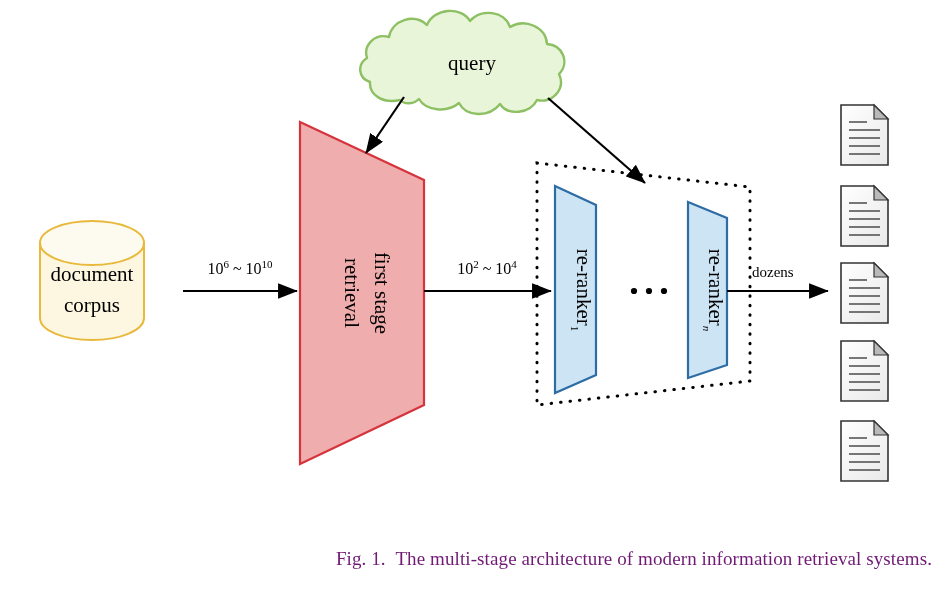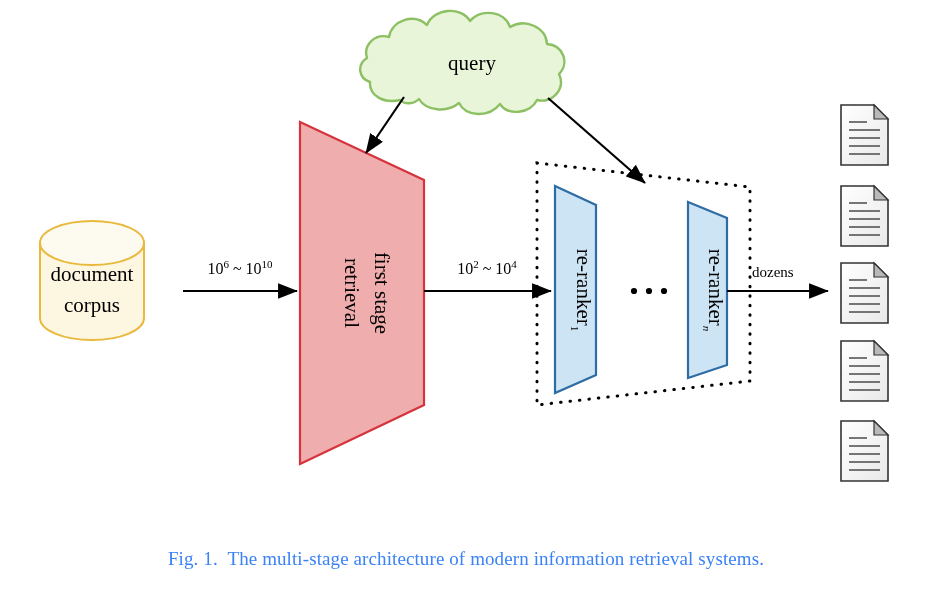--- a/index.html
+++ b/index.html
@@ -50,24 +50,24 @@
   }
   .sub-italic {
     font-size: 11px;
     font-style: italic;
   }
   .caption {
     position: absolute;
     left: 0;
     top: 548px;
     width: 932px;
-    text-align: center;
+    text-align: right;
     font-family: "Liberation Serif", "DejaVu Serif", serif;
     font-size: 19px;
-    color: #3b82f6;
+    color: #701a75;
     letter-spacing: 0.1px;
   }
   .caption .fig-no {
     font-weight: normal;
   }
 </style>
 </head>
 <body>
 
 <div id="figure-root">

